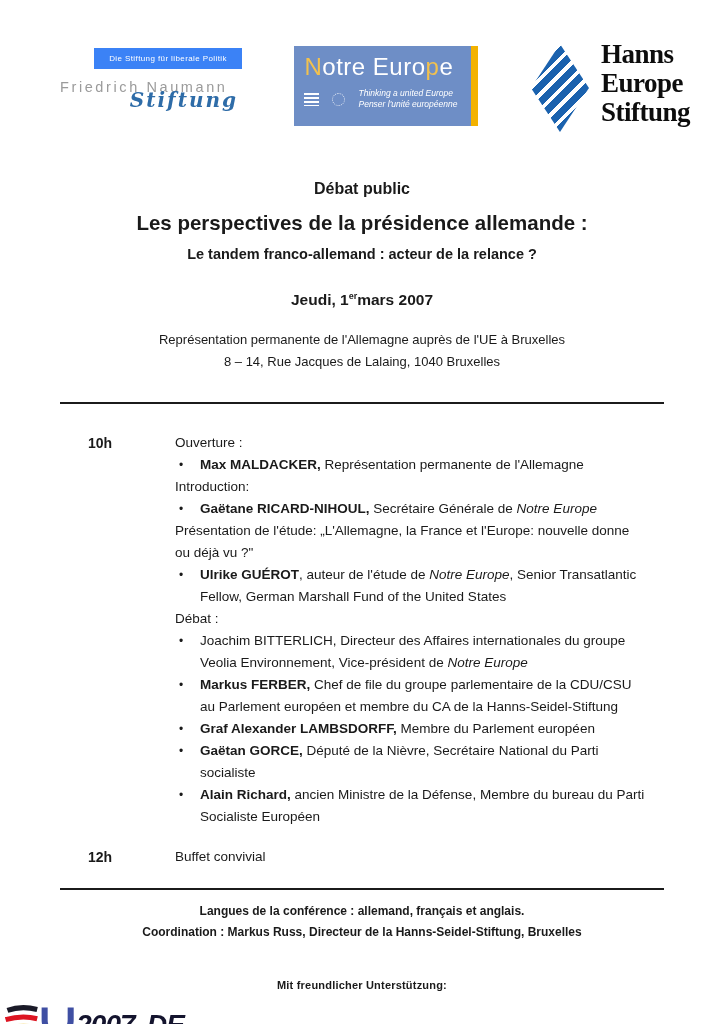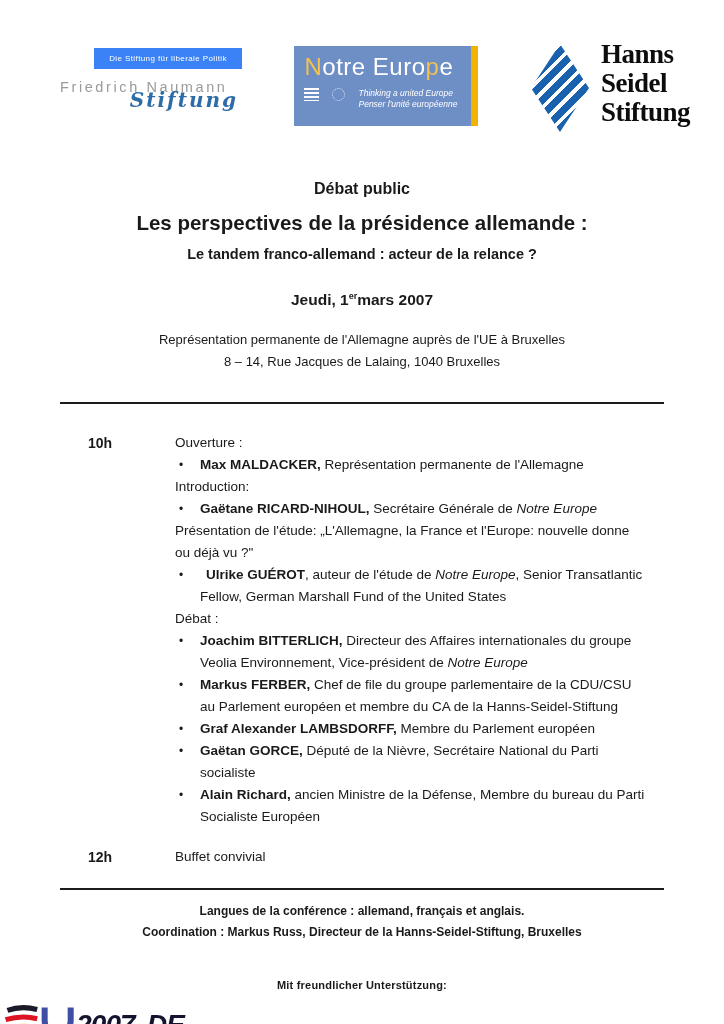--- a/index.html
+++ b/index.html
@@ -18,21 +18,21 @@
   .fns-name { color:#9b9b9b; font-size:14.5px; letter-spacing:2.6px; margin-top:10px;
               white-space:nowrap; }
   .fns-word { color:#2e6ca8; font-family:"DejaVu Serif", serif; font-style:italic;
               font-weight:bold; font-size:20px; text-align:right; margin-top:-7px;
               letter-spacing:2px; padding-right:4px; }
   .ne { width:184px; height:80px; background:#6e8ec6; border-right:7px solid #f3b200;
         padding:9px 4px 0 10px; margin-top:2px; }
   .ne-title { font-size:24px; color:#fff; line-height:1; white-space:nowrap;
               letter-spacing:.5px; }
   .ne-title .gold { color:#f2c14e; }
-  .ne-sub { display:flex; gap:13px; margin-top:9px; }
+  .ne-sub { display:flex; align-items:center; gap:13px; margin-top:9px; }
   .lines-icon { width:15px; height:13px; flex:0 0 15px;
         background:repeating-linear-gradient(#fff 0 2px, rgba(255,255,255,0) 2px 4px); }
   .stars-icon { width:13px; height:13px; flex:0 0 13px;
         border:1px dotted rgba(255,255,255,.85); border-radius:50%; }
   .ne-tagline { color:#fff; font-style:italic; font-size:8.5px; line-height:1.35;
                 white-space:nowrap; }
   .hss { display:flex; gap:12px; align-items:flex-start; }
   .hss-diamond { width:58px; height:88px;
         clip-path:polygon(50% 0,100% 50%,50% 100%,0 50%);
         background:repeating-linear-gradient(135deg,#1b62ae 0 7px,#ffffff 7px 11px); }
@@ -87,21 +87,21 @@
           <span>Thinking a united Europe</span><br>
           <span>Penser l'unité européenne</span>
         </span>
       </div>
     </div>
 
     <div class="hss">
       <div class="hss-diamond"></div>
       <div class="hss-text">
         <div>Hanns</div>
-        <div>Seidel</div>
+        <div>Europe</div>
         <div>Stiftung</div>
       </div>
     </div>
   </div>
 
   <div class="kicker">Débat public</div>
   <div class="title">Les perspectives de la présidence allemande :</div>
   <div class="subtitle">Le tandem franco-allemand : acteur de la relance ?</div>
 
   <div class="date"><span>Jeudi, 1</span><sup>er</sup><span>mars 2007</span></div>
@@ -115,23 +115,23 @@
 
   <div class="agenda">
     <div class="slot">
       <div class="slot-time">10h</div>
       <div class="slot-body">
         <p class="line"><span>Ouverture :</span></p>
         <p class="bullet mt3"><span style="font-weight: bold;">Max MALDACKER,</span><span>  Représentation permanente de l'Allemagne</span></p>
         <p class="line"><span>Introduction:</span></p>
         <p class="bullet mt3"><span style="font-weight: bold;">Gaëtane RICARD-NIHOUL,</span><span> Secrétaire Générale de </span><span style="font-style: italic;">Notre Europe</span></p>
         <p class="line mt5"><span>Présentation de l'étude: „L'Allemagne, la France et l'Europe: nouvelle donne ou déjà vu ?"</span></p>
-        <p class="bullet mt3"><span style="font-weight: bold; margin-left: 6px;">Ulrike GUÉROT</span><span>, auteur de l'étude de </span><span style="font-style: italic;">Notre Europe</span><span>, Senior Transatlantic Fellow, German Marshall Fund of the United States</span></p>
+        <p class="bullet mt3"><span style="font-weight: bold;">Ulrike GUÉROT</span><span>, auteur de l'étude de </span><span style="font-style: italic;">Notre Europe</span><span>, Senior Transatlantic Fellow, German Marshall Fund of the United States</span></p>
         <p class="line mt10"><span>Débat :</span></p>
-        <p class="bullet mt5"><span style="font-weight: bold;">Joachim BITTERLICH,</span><span> Directeur des Affaires internationales du groupe Veolia Environnement, Vice-président de </span><span style="font-style: italic;">Notre Europe</span></p>
+        <p class="bullet mt5"><span style="font-weight: normal;">Joachim BITTERLICH,</span><span> Directeur des Affaires internationales du groupe Veolia Environnement, Vice-président de </span><span style="font-style: italic;">Notre Europe</span></p>
         <p class="bullet mt8"><span style="font-weight: bold;">Markus FERBER,</span><span> Chef de file du groupe parlementaire de la CDU/CSU au Parlement européen et membre du CA de la Hanns-Seidel-Stiftung</span></p>
         <p class="bullet mt8"><span style="font-weight: bold;">Graf Alexander LAMBSDORFF,</span><span> Membre du Parlement européen</span></p>
         <p class="bullet mt8"><span style="font-weight: bold;">Gaëtan GORCE,</span><span> Député de la Nièvre, Secrétaire National du Parti socialiste</span></p>
         <p class="bullet mt8"><span style="font-weight: bold;">Alain Richard,</span><span> ancien Ministre de la Défense, Membre du bureau du Parti Socialiste Européen</span></p>
       </div>
     </div>
     <div class="slot">
       <div class="slot-time">12h</div>
       <div class="slot-body">
         <p class="line"><span>Buffet convivial</span></p>

